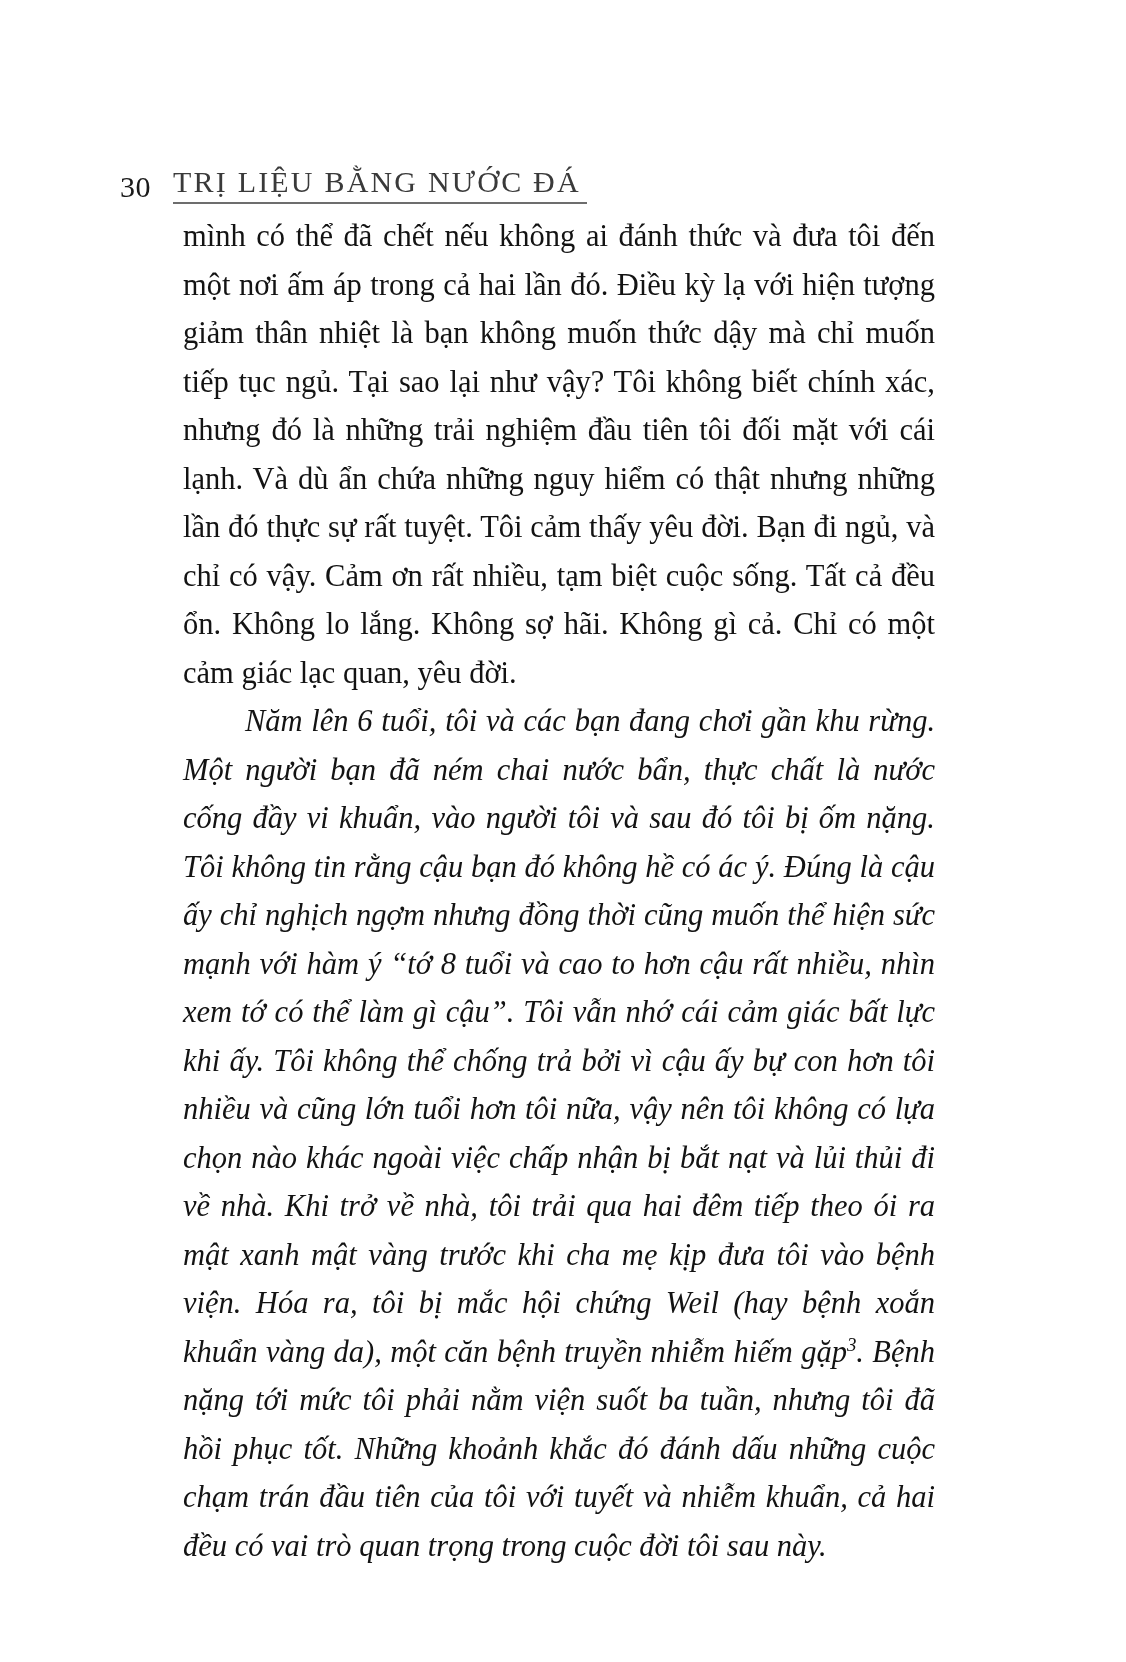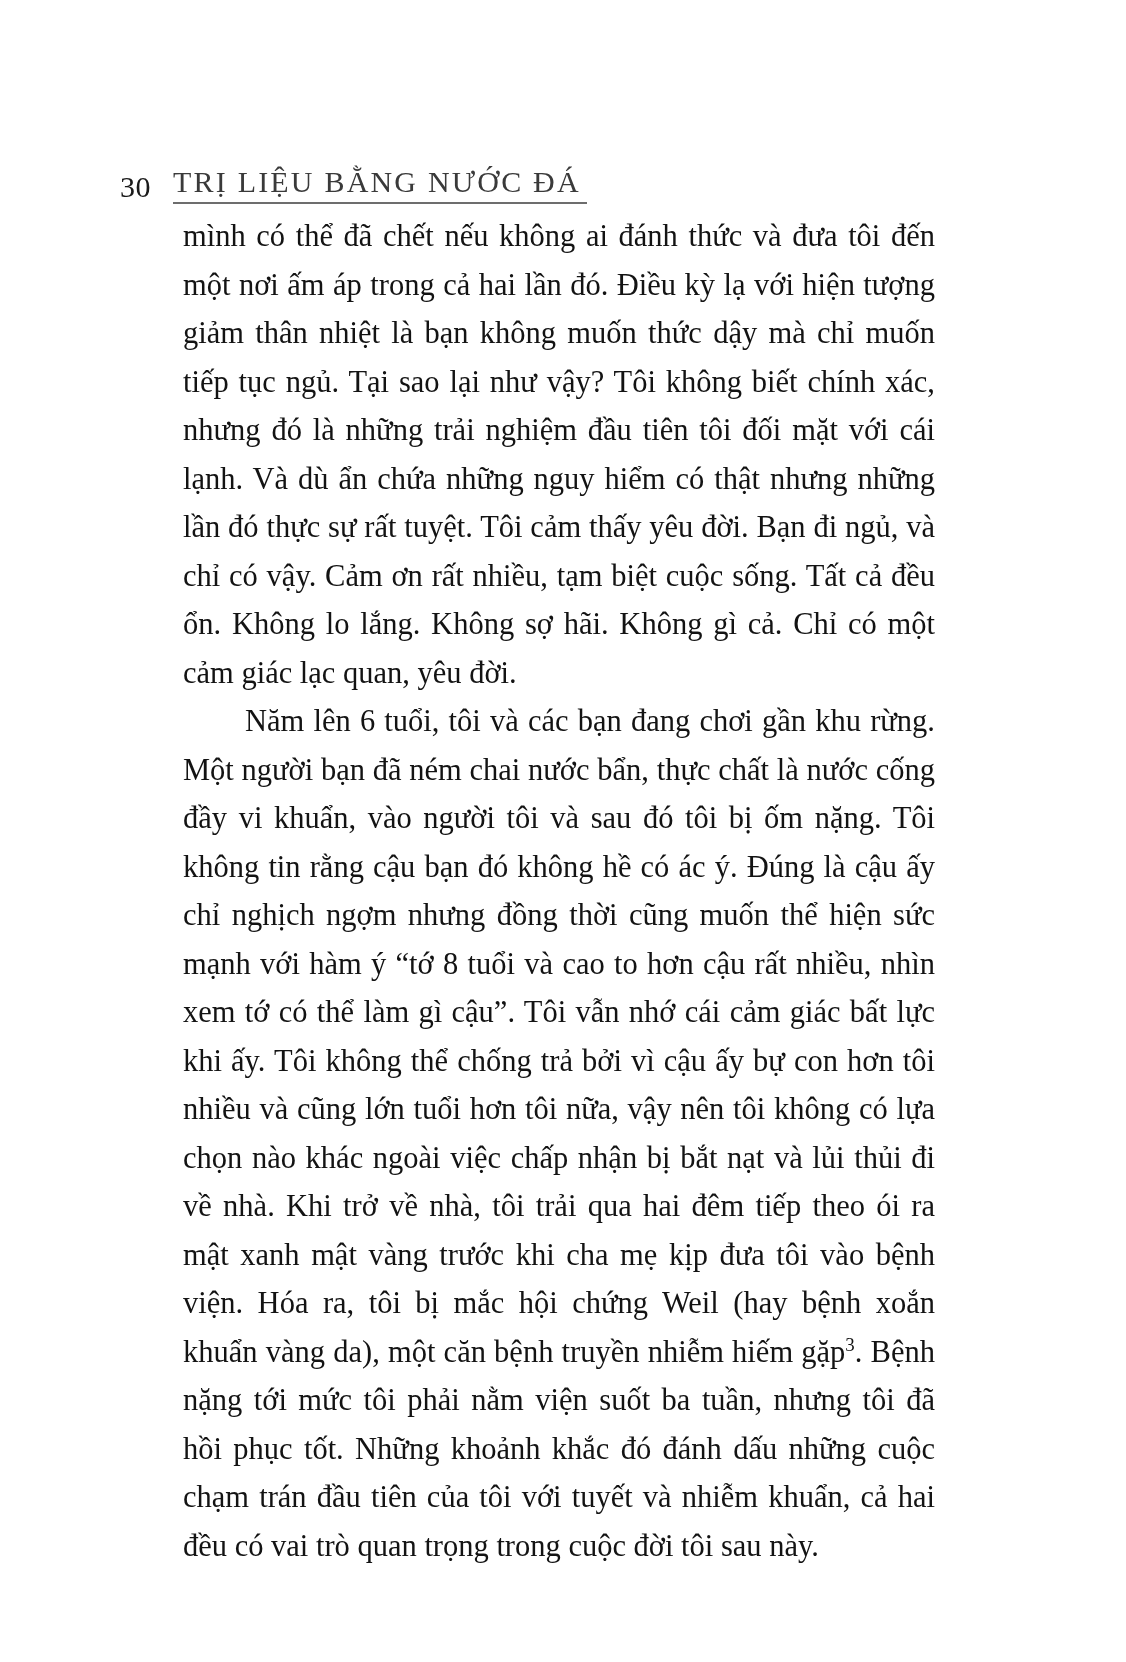--- a/index.html
+++ b/index.html
@@ -59,20 +59,21 @@
     text-align: justify;
     text-justify: inter-word;
     color: #131313;
     hyphens: none;
   }
   .body-text p.indent {
     text-indent: 62px;
   }
   .body-text p + p {
     margin-top: 0px;
+    font-style: italic;
   }
   sup {
     font-size: 0.62em;
     vertical-align: super;
     line-height: 0;
   }
 </style>
 </head>
 <body>
 

